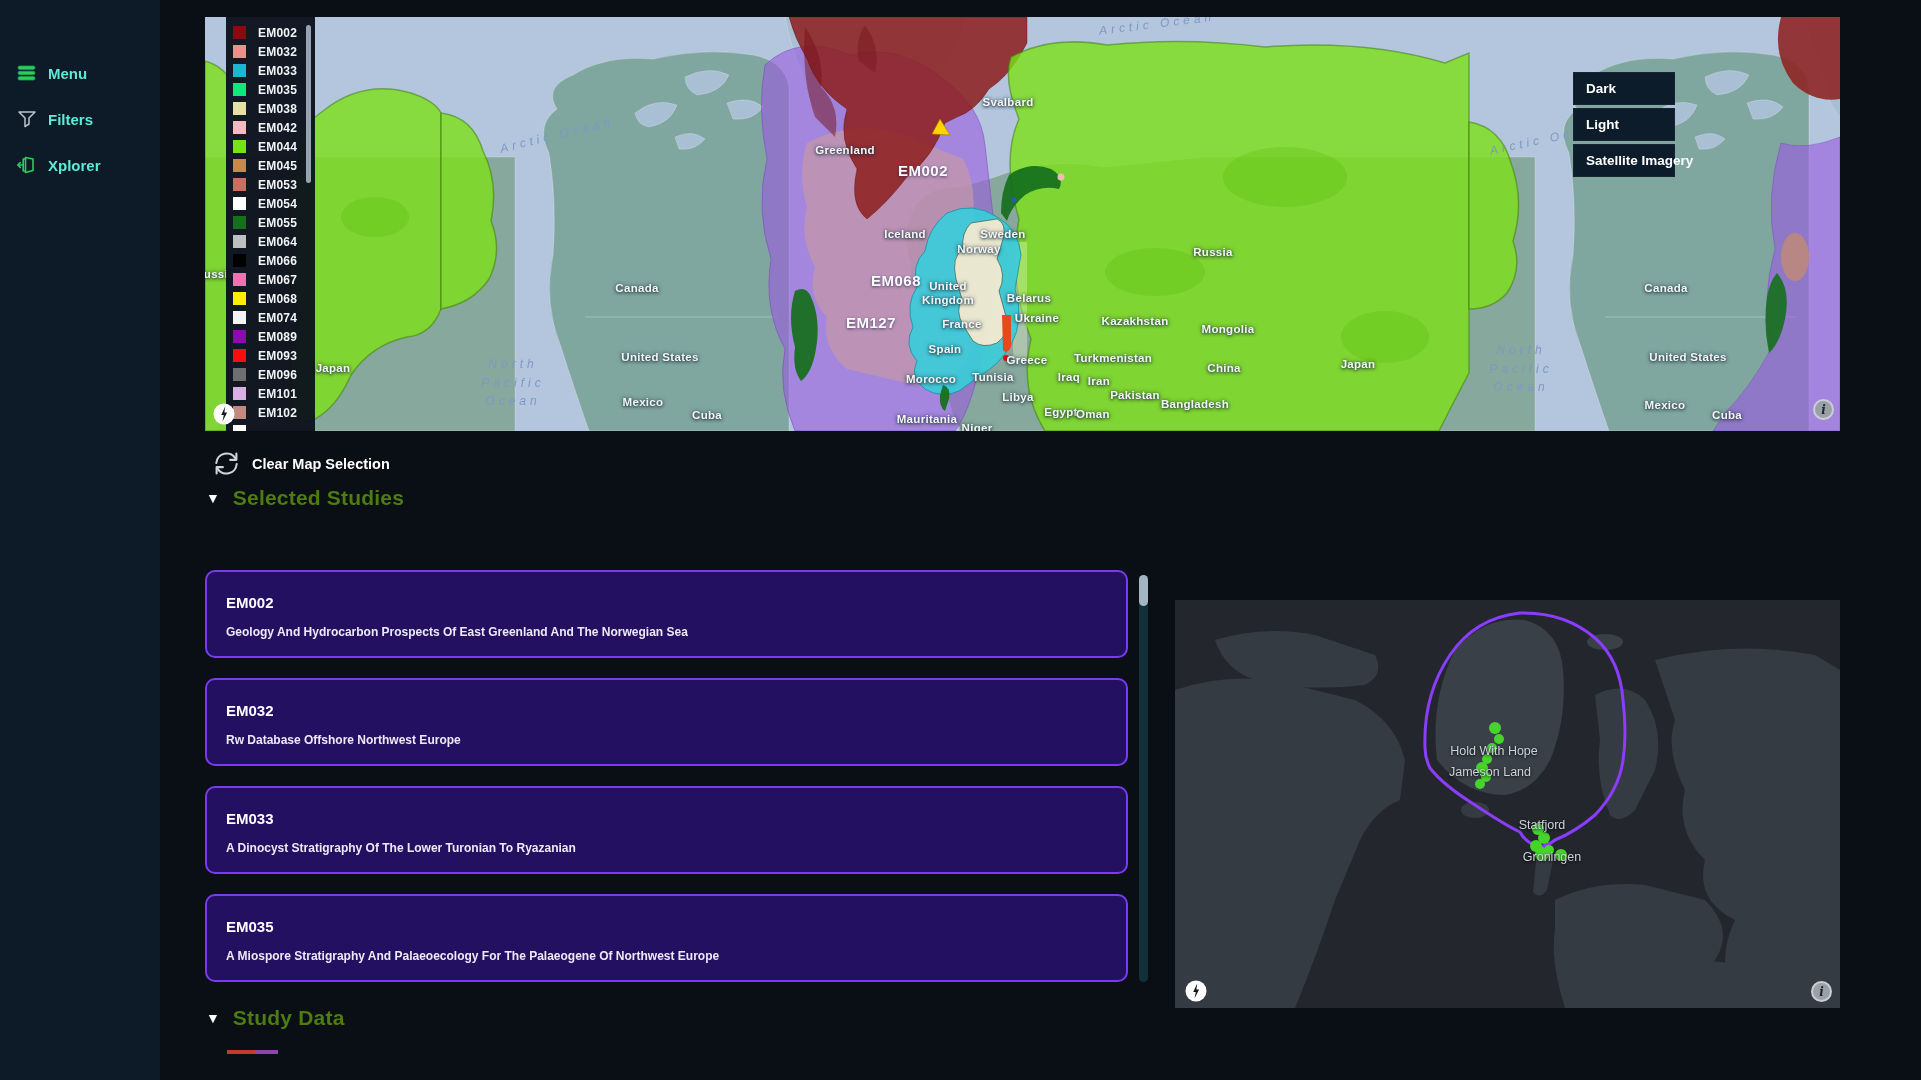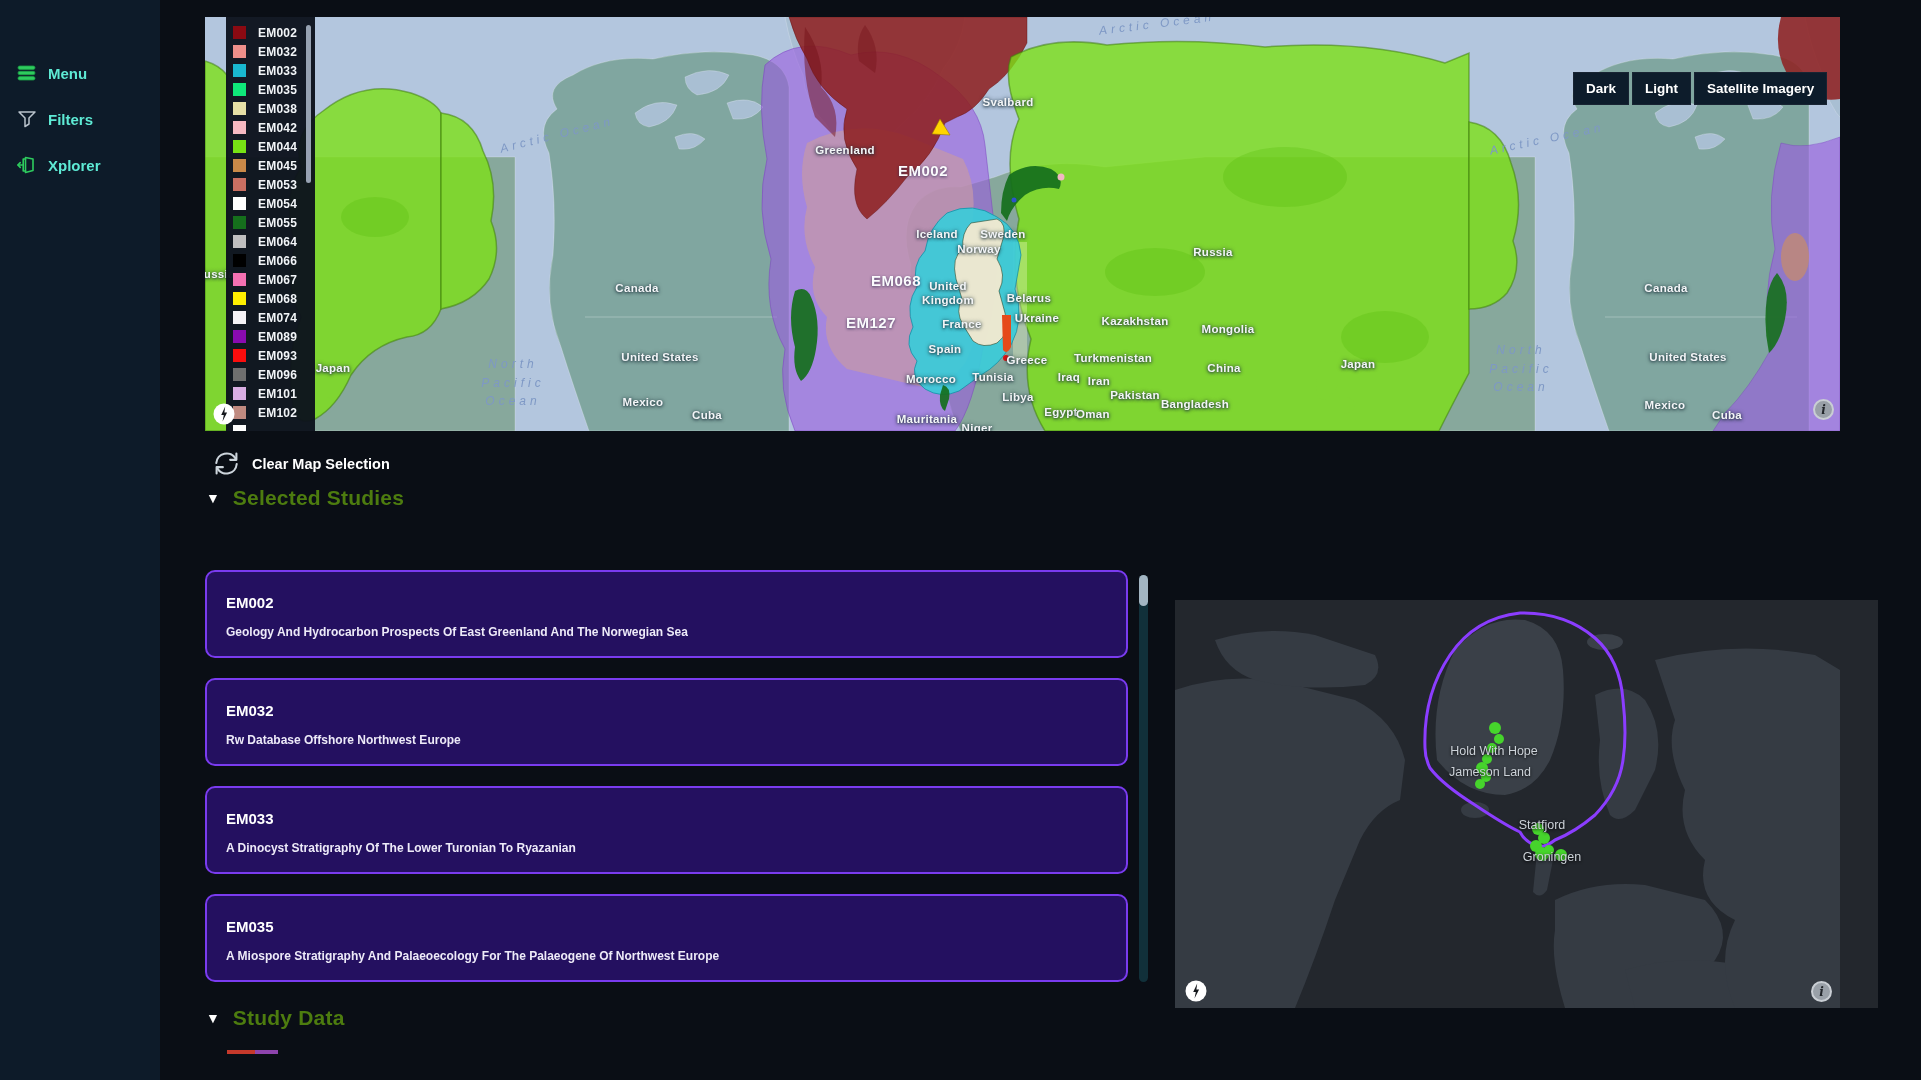--- a/index.html
+++ b/index.html
@@ -22,21 +22,21 @@
   .ml-study{font-size:15px;font-weight:700;color:#fbfbfd;letter-spacing:.5px;text-shadow:0 1px 3px rgba(40,40,80,.8);}
 
   
   #legend{position:absolute;left:21px;top:0;width:89px;height:414px;background:rgba(12,18,28,.96);padding-top:6px;box-sizing:border-box;overflow:hidden;}
   .leg-item{display:flex;align-items:center;height:19px;padding-left:7px;gap:12px;cursor:pointer;}
   .leg-sw{width:13px;height:13px;flex:none;}
   .leg-code{font-size:12px;font-weight:700;color:#f2f5f8;letter-spacing:.2px;white-space:nowrap;}
   .leg-thumb{position:absolute;right:4px;top:8px;width:5px;height:158px;border-radius:3px;background:#97a2b2;cursor:pointer;}
 
   
-  #style-buttons{position:absolute;left:1368px;top:55px;display:flex;gap:3px;width:126px;}
+  #style-buttons{position:absolute;left:1368px;top:55px;display:flex;flex-direction:column;gap:3px;width:102px;}
   .style-btn{background:#0d1c2b;border:1px solid #182433;color:#fff;font-weight:700;font-size:13.5px;padding:8px 12px;text-align:left;cursor:pointer;font-family:"Liberation Sans",sans-serif;white-space:nowrap;}
 
   .circle-ctl{position:absolute;width:22px;height:22px;cursor:pointer;}
   .circle-ctl svg{width:100%;height:100%;}
   .info-ctl{position:absolute;width:21px;height:21px;border-radius:50%;background:#99a0a8;border:2px solid #c9ced4;box-sizing:border-box;display:flex;align-items:center;justify-content:center;font-weight:700;font-size:12px;color:#22262b;cursor:pointer;font-family:"DejaVu Serif",serif;font-style:italic;}
   #map-locate{left:8px;top:386px;}
   #map-info{left:1608px;top:382px;}
 
   
   #clear-row{position:absolute;left:214px;top:451px;display:flex;align-items:center;gap:13px;cursor:pointer;z-index:5;}
@@ -51,21 +51,21 @@
 
   
   #cards{position:absolute;left:205px;top:570px;width:923px;height:412px;overflow:hidden;}
   .card{height:88px;margin-bottom:20px;border:2px solid #7a3bf0;border-radius:10px;background:#241060;box-sizing:border-box;padding:22px 18px 0 19px;cursor:pointer;}
   .card-code{font-size:15px;font-weight:700;color:#fff;margin:0 0 14px 0;}
   .card-title{font-size:12px;font-weight:700;color:#edeaf8;}
   #cards-scrollbar{position:absolute;left:1139px;top:575px;width:9px;height:407px;background:#11303a;border-radius:5px;cursor:pointer;}
   #cards-scrollbar .thumb{width:9px;height:31px;background:#a3b5c2;border-radius:5px;}
 
   
-  #minimap{position:absolute;left:1175px;top:600px;width:665px;height:408px;background:#23272d;overflow:hidden;padding-left:38px;}
+  #minimap{position:absolute;left:1175px;top:600px;width:665px;height:408px;background:#23272d;overflow:hidden;}
   #minimap svg.mmbase{position:absolute;left:0;top:0;}
   .mm-label{position:absolute;transform:translate(-50%,-50%);font-size:12.5px;color:#ccd2d8;text-shadow:0 1px 3px rgba(0,0,0,.9);white-space:nowrap;}
   #mm-locate{left:10px;top:380px;}
   #mm-info{left:636px;top:381px;}
 
   #bottom-sliver{position:absolute;left:227px;top:1050px;width:51px;height:4px;background:linear-gradient(90deg,#c6392b 0 55%,#8e44ad 55% 100%);}
 </style>
 </head>
 <body>
 
@@ -174,21 +174,21 @@
         <span class="map-label ml-ocean" style="left: 952px; top: 7px; transform: translate(-50%, -50%) rotate(-7deg);">Arctic Ocean</span>
         <span class="map-label ml-ocean" style="left: 1342px; top: 122px; transform: translate(-50%, -50%) rotate(-12deg);">Arctic Ocean</span>
         <span class="map-label ml-ocean" style="left: 308px; top: 366px;">North
 Pacific
 Ocean</span>
         <span class="map-label ml-ocean" style="left: 1316px; top: 352px;">North
 Pacific
 Ocean</span>
         <span class="map-label ml-country" style="left: 640px; top: 133px; text-align: center;">Greenland</span>
         <span class="map-label ml-country" style="left: 803px; top: 85px;">Svalbard</span>
-        <span class="map-label ml-country" style="left: 732px; top: 217px;">Iceland</span>
+        <span class="map-label ml-country" style="left: 700px; top: 217px;">Iceland</span>
         <span class="map-label ml-country" style="left: 798px; top: 217px;">Sweden</span>
         <span class="map-label ml-country" style="left: 774px; top: 232px;">Norway</span>
         <span class="map-label ml-country" style="left: 743px; top: 276px;">United
 Kingdom</span>
         <span class="map-label ml-country" style="left: 757px; top: 307px;">France</span>
         <span class="map-label ml-country" style="left: 740px; top: 332px;">Spain</span>
         <span class="map-label ml-country" style="left: 824px; top: 281px;">Belarus</span>
         <span class="map-label ml-country" style="left: 832px; top: 301px;">Ukraine</span>
         <span class="map-label ml-country" style="left: 822px; top: 343px;">Greece</span>
         <span class="map-label ml-country" style="left: 788px; top: 360px;">Tunisia</span>

